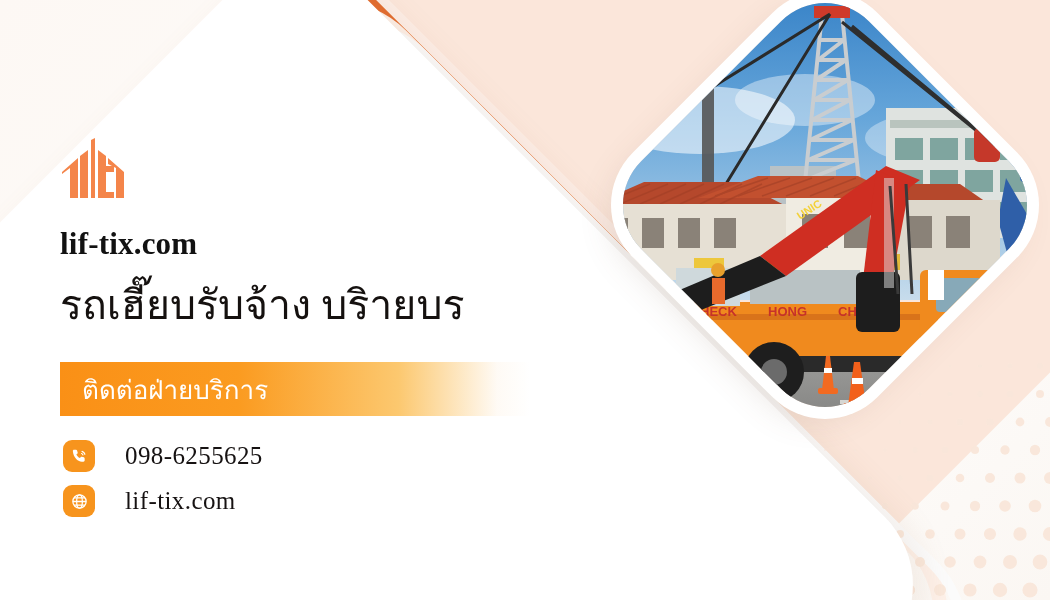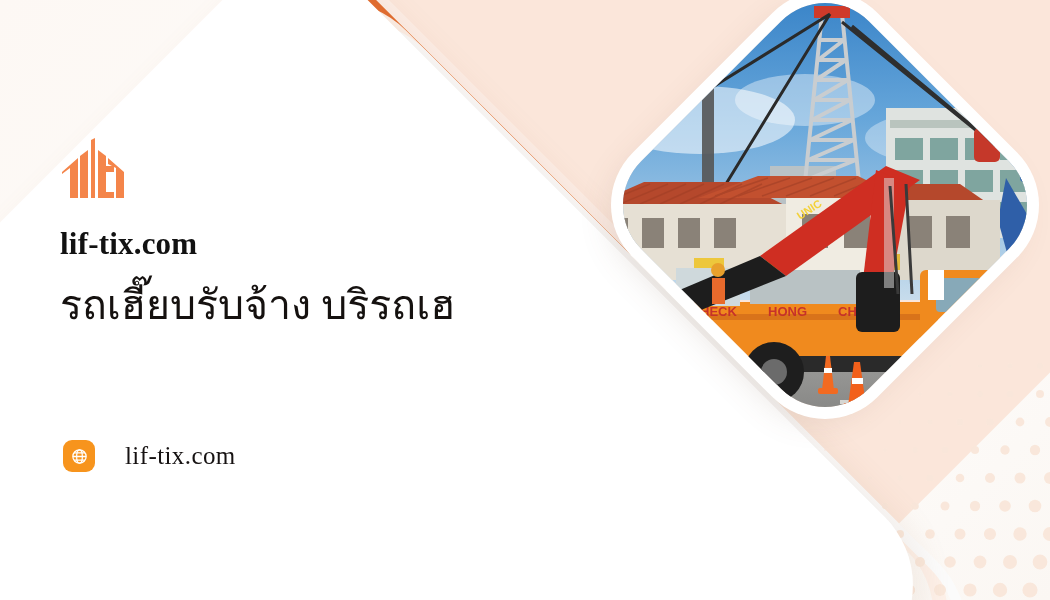--- a/index.html
+++ b/index.html
@@ -416,25 +416,38 @@
         <path d="M20 18 L28 12 L28 60 L20 60 Z"></path>
         <path d="M31 2 L35 0 L35 60 L31 60 Z"></path>
         <path d="M38 12 L46 18 L46 60 L38 60 Z"></path>
         <path d="M48 20 L64 34 L64 60 L56 60 L56 30 L48 26 Z"></path>
         <path d="M40 28 L54 28 L54 34 L44 34 L44 54 L54 54 L54 60 L40 60 Z"></path>
       </g>
     </svg>
 
     <div class="brand">lif-tix.com</div>
 
-    <div class="headline">รถเฮี๊ยบรับจ้าง บริรถเฮ</div>
-
+    <div class="headline">รถเฮี๊ยบรับจ้าง บริายบร</div>
+
+    <div class="cta-bar">
+      <span class="cta-text">ติดต่อฝ่ายบริการ</span>
+    </div>
 
     <div class="contact-list">
 
+      <div class="contact-row">
+        <span class="contact-icon">
+          <svg width="19" height="19" viewBox="0 0 24 24" fill="none">
+            <path d="M7.6 3.5c.6 0 1.1.4 1.3 1l.8 2.5c.2.6 0 1.2-.5 1.6l-1.2.9c.9 2 2.5 3.6 4.5 4.5l.9-1.2c.4-.5 1-.7 1.6-.5l2.5.8c.6.2 1 .7 1 1.3v2.6c0 .9-.8 1.6-1.7 1.5C10.4 19.8 4.2 13.6 3.6 5.2 3.5 4.3 4.2 3.5 5.1 3.5z" fill="#ffffff"></path>
+            <path d="M15.2 5.6a5.2 5.2 0 0 1 3.6 3.6" stroke="#ffffff" stroke-width="1.5" stroke-linecap="round"></path>
+            <path d="M14.6 8.2a2.6 2.6 0 0 1 1.7 1.7" stroke="#ffffff" stroke-width="1.5" stroke-linecap="round"></path>
+          </svg>
+        </span>
+        <span class="contact-text">098-6255625</span>
+      </div>
 
       <div class="contact-row">
         <span class="contact-icon">
           <svg width="19" height="19" viewBox="0 0 24 24" fill="none" stroke="#ffffff" stroke-width="1.6">
             <circle cx="12" cy="12" r="8.4"></circle>
             <ellipse cx="12" cy="12" rx="3.6" ry="8.4"></ellipse>
             <path d="M3.6 12h16.8M5 7.3h14M5 16.7h14"></path>
           </svg>
         </span>
         <span class="contact-text">lif-tix.com</span>

